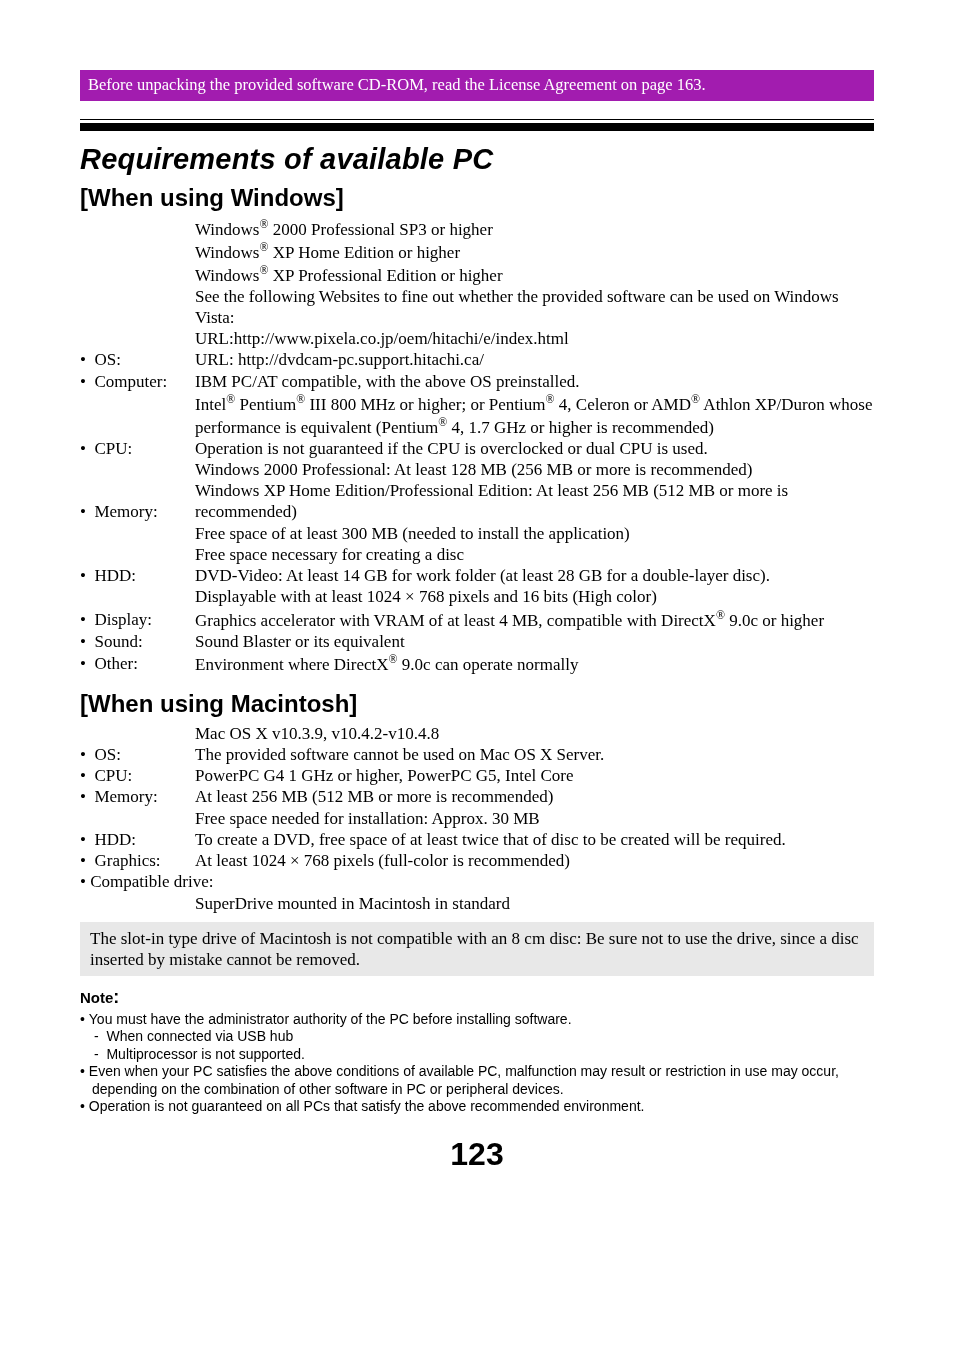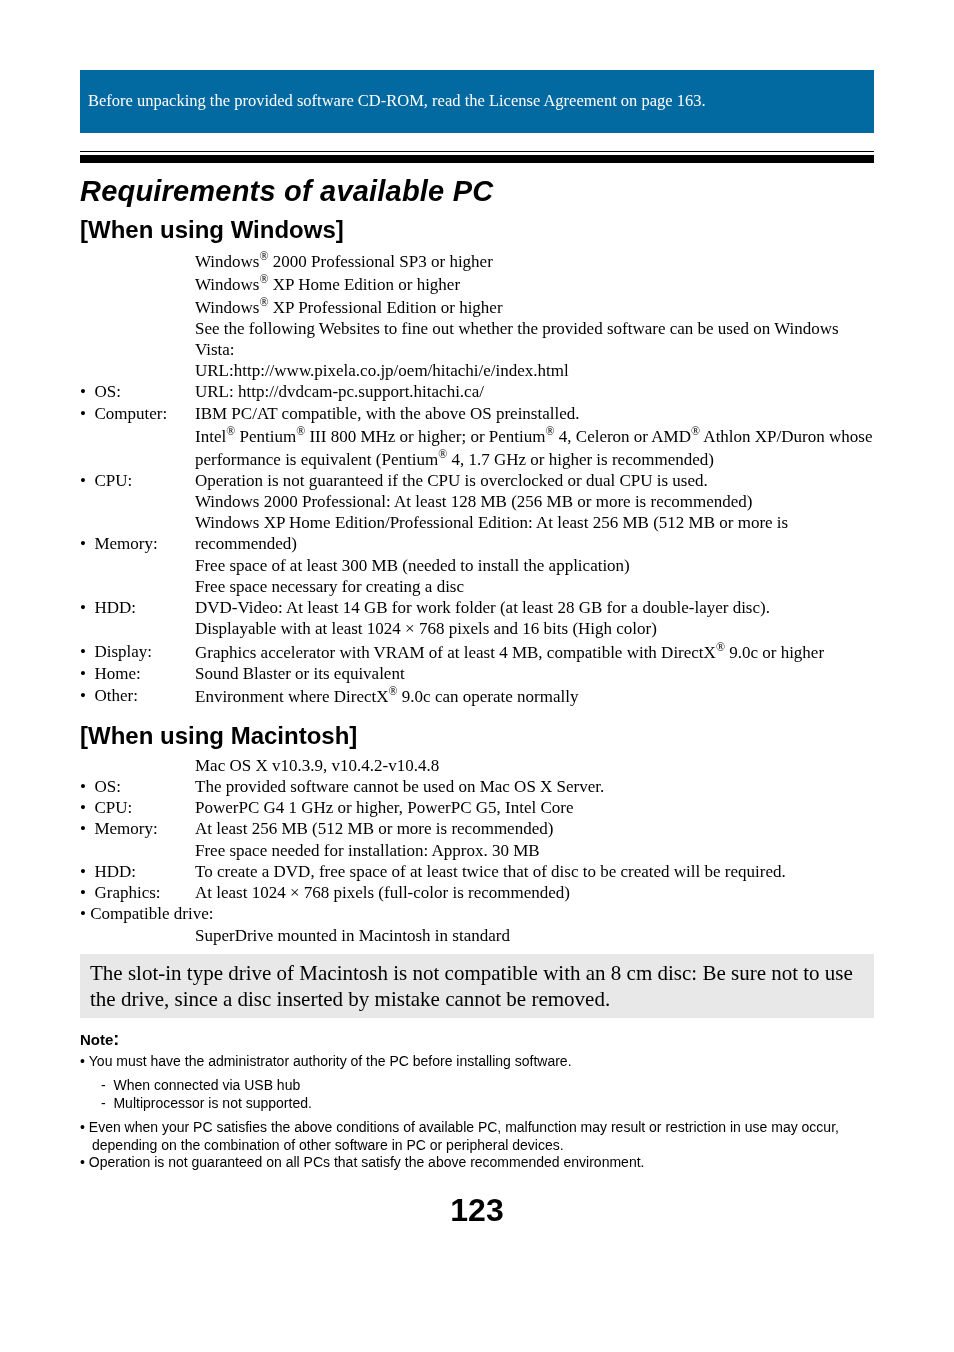--- a/index.html
+++ b/index.html
@@ -7,23 +7,23 @@
     width: 954px;
     height: 1352px;
     margin: 0;
     padding: 70px 80px 40px 80px;
     box-sizing: border-box;
     font-size: 17px;
     line-height: 1.25;
     color: #000;
   }
   .black-bar {
-    background: #0369a1;
+    background: #a21caf;
     color: #fff;
-    padding: 21px 8px;
+    padding: 5px 8px;
     font-size: 16.5px;
   }
   .heavy-rule-wrap {
     margin-top: 18px;
     border-top: 1.5px solid #000;
     padding-top: 3px;
     border-bottom: 8px solid #000;
     height: 0;
   }
   h1 {
@@ -59,21 +59,21 @@
   ul.spec > li .value {
     flex: 1 1 auto;
   }
   sup {
     font-size: 0.7em;
   }
   .gray-box {
     background: #e8e8e8;
     padding: 6px 10px;
     margin-top: 8px;
-    font-size: 21px;
+    font-size: 17px;
   }
   .note-heading {
     font-family: Arial, Helvetica, sans-serif;
     font-weight: bold;
     font-size: 15px;
     margin-top: 10px;
   }
   .note-heading .colon {
     font-size: 18px;
   }
@@ -88,21 +88,21 @@
   ul.notes > li::before {
     content: "\2022\00a0";
   }
   ul.notes > li {
     padding-left: 12px;
     text-indent: -12px;
   }
   ul.sub {
     list-style: none;
     padding-left: 14px;
-    margin: 7px;
+    margin: 0;
   }
   ul.sub > li::before {
     content: "-\00a0\00a0";
   }
   .page-num {
     font-family: Arial, Helvetica, sans-serif;
     font-weight: 900;
     font-size: 32px;
     text-align: center;
     margin-top: 18px;
@@ -137,21 +137,21 @@
     </li>
     <li>
       <span class="label">HDD:</span>
       <span class="value">Free space of at least 300 MB (needed to install the application)<br>Free space necessary for creating a disc<br>DVD-Video: At least 14 GB for work folder (at least 28 GB for a double-layer disc).</span>
     </li>
     <li>
       <span class="label">Display:</span>
       <span class="value">Displayable with at least 1024 × 768 pixels and 16 bits (High color)<br>Graphics accelerator with VRAM of at least 4 MB, compatible with DirectX<sup>®</sup> 9.0c or higher</span>
     </li>
     <li>
-      <span class="label">Home:</span>
+      <span class="label">Sound:</span>
       <span class="value">Sound Blaster or its equivalent</span>
     </li>
     <li>
       <span class="label">Other:</span>
       <span class="value">Environment where DirectX<sup>®</sup> 9.0c can operate normally</span>
     </li>
   </ul>
 
 <h2 style="margin-top:14px">[When using Macintosh]</h2>
 <ul class="spec" id="mac-list">

